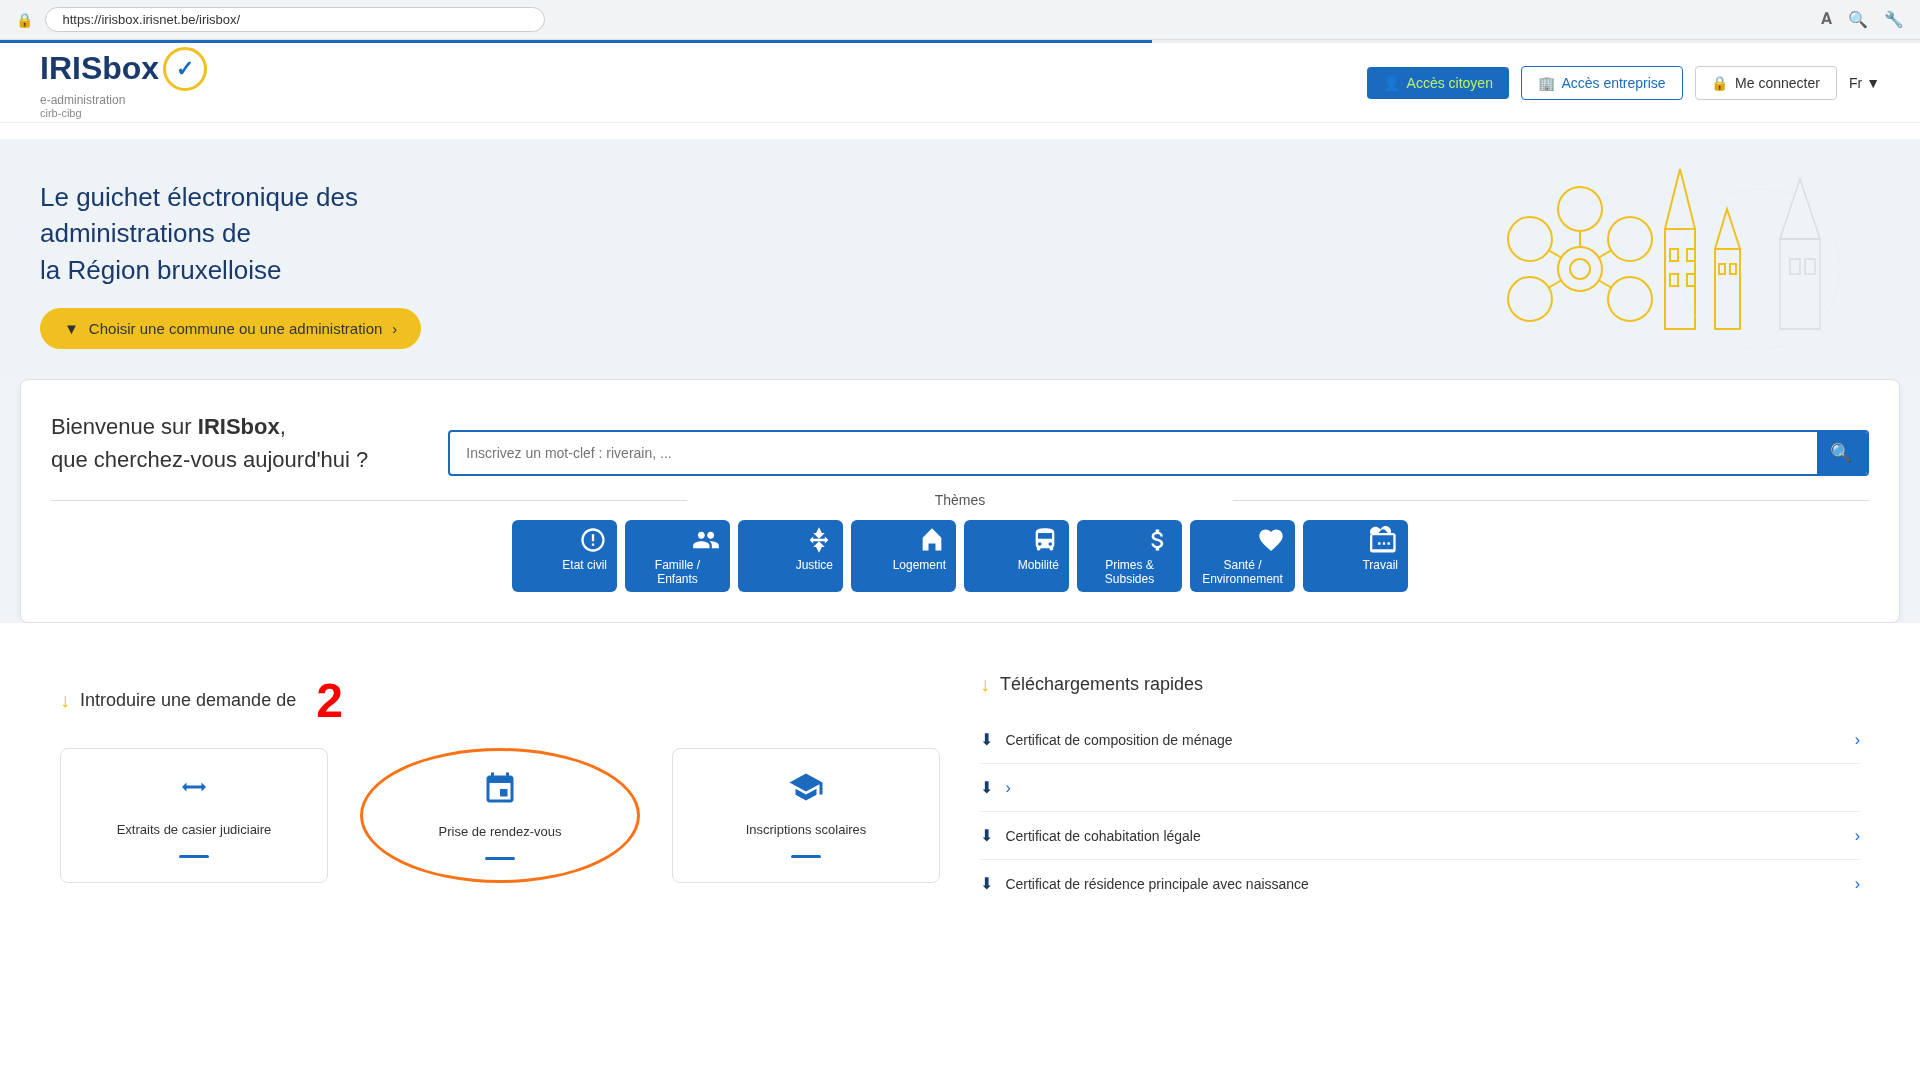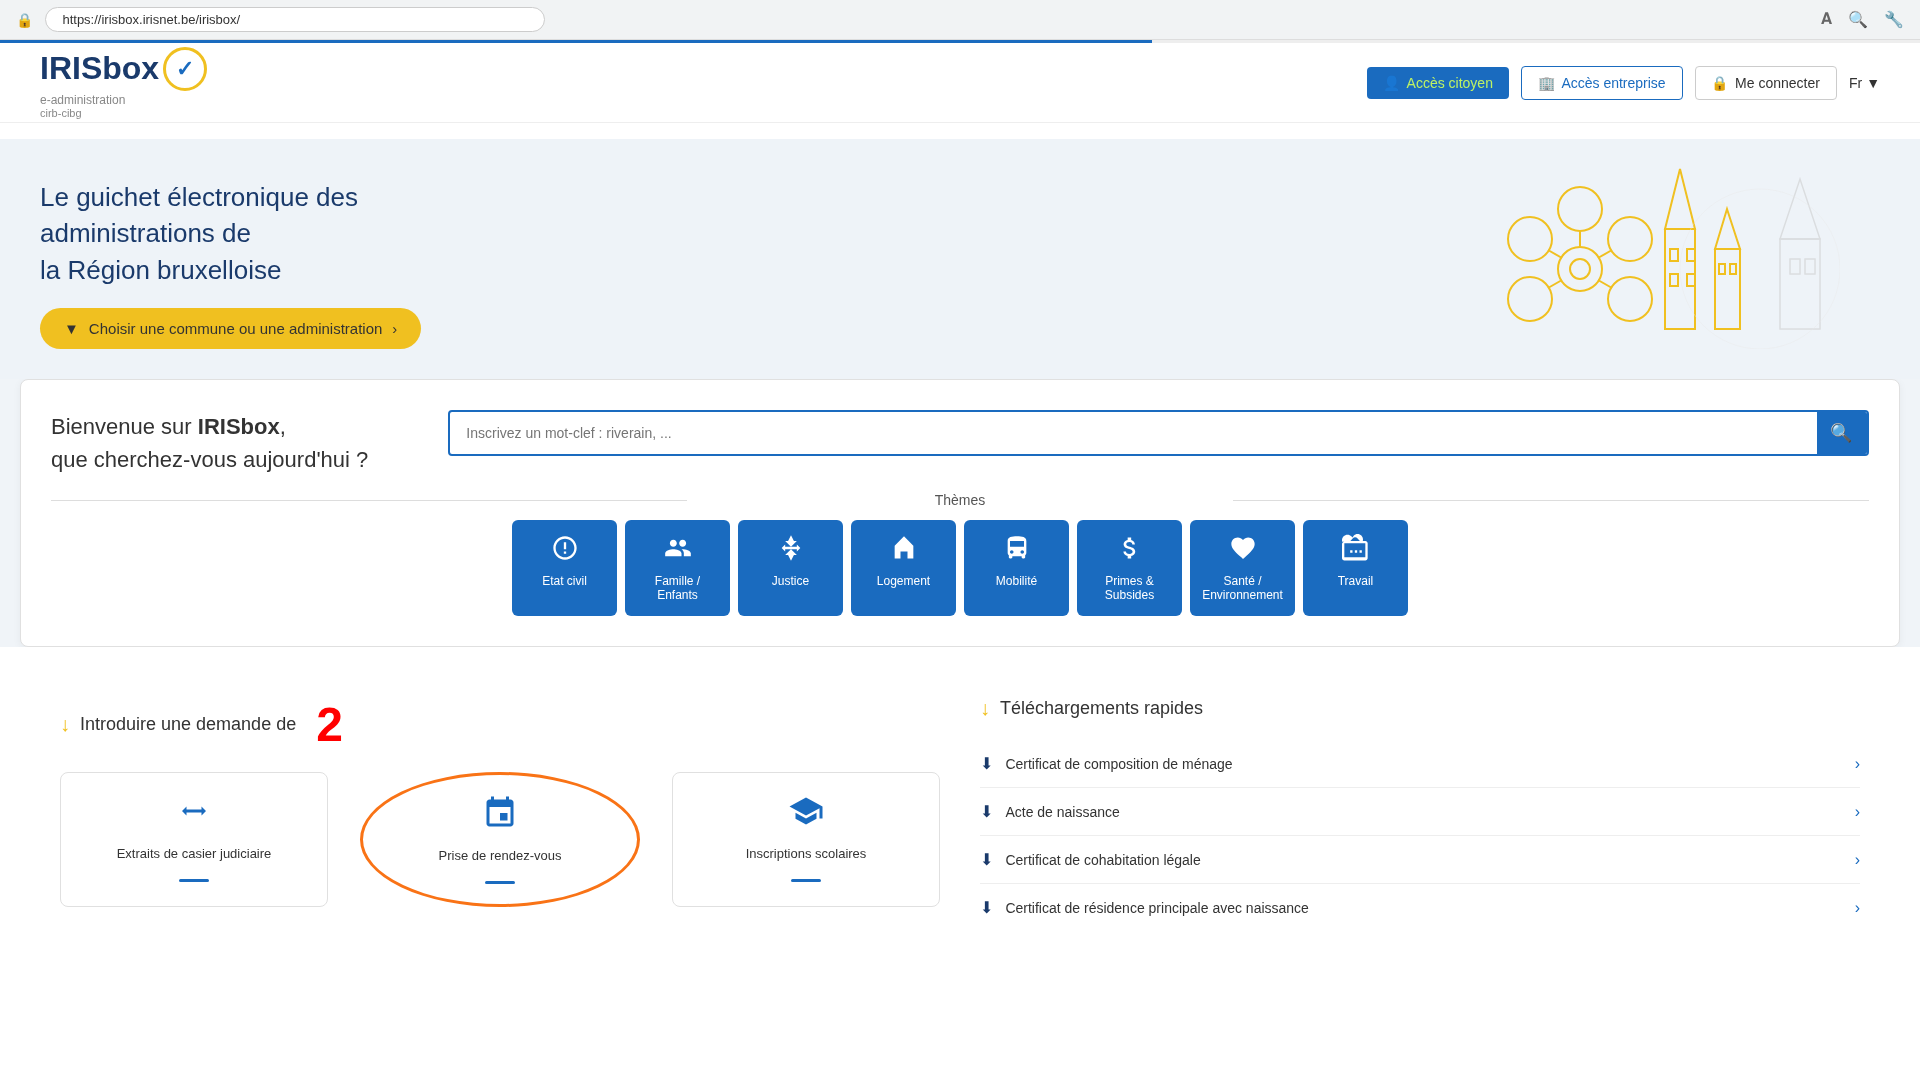--- a/index.html
+++ b/index.html
@@ -123,21 +123,21 @@
 
     
     .welcome-card {
       background: #fff;
       border: 1px solid #e0e0e0;
       border-radius: 8px;
       padding: 30px;
       margin: 0 20px;
       box-shadow: 0 2px 8px rgba(0,0,0,0.05);
     }
-    .welcome-layout { display: flex; align-items: flex-start; gap: 40px; }
+    .welcome-layout { display: flex; align-items: flex-end; gap: 40px; }
     .welcome-text h2 { font-size: 22px; color: #333; font-weight: 400; line-height: 1.5; }
     .welcome-text h2 strong { font-weight: 700; }
     .search-area { flex: 1; padding-left: 40px; }
     .search-box {
       display: flex;
       align-items: center;
       border: 2px solid #1a6bbf;
       border-radius: 4px;
       overflow: hidden;
       width: 100%;
@@ -180,27 +180,27 @@
       display: flex;
       gap: 8px;
       flex-wrap: wrap;
       justify-content: center;
     }
     .theme-btn {
       background: #1a6bbf;
       color: #fff;
       border: none;
       border-radius: 6px;
-      padding: 14px 10px;
+      padding: 6px 10px;
       width: 105px;
       cursor: pointer;
       display: flex;
       flex-direction: column;
-      align-items: center;
-      gap: 12px;
+      align-items: flex-end;
+      gap: 4px;
       font-size: 12px;
       text-align: center;
       font-weight: 500;
     }
     .theme-btn svg { fill: #fff; }
 
     
     .lower-section {
       display: flex;
       gap: 40px;
@@ -492,21 +492,20 @@
         <span>Téléchargements rapides</span>
       </div>
       <ul class="download-list">
         <li class="download-item">
           <span class="download-icon">⬇</span>
           <span class="download-text">Certificat de composition de ménage</span>
           <span class="download-chevron">›</span>
         </li>
         <li class="download-item">
           <span class="download-icon">⬇</span>
-          <span class="download-text">Acte de naissance</span>
           <span class="download-chevron">›</span>
         </li>
         <li class="download-item">
           <span class="download-icon">⬇</span>
           <span class="download-text">Certificat de cohabitation légale</span>
           <span class="download-chevron">›</span>
         </li>
         <li class="download-item">
           <span class="download-icon">⬇</span>
           <span class="download-text">Certificat de résidence principale avec naissance</span>

